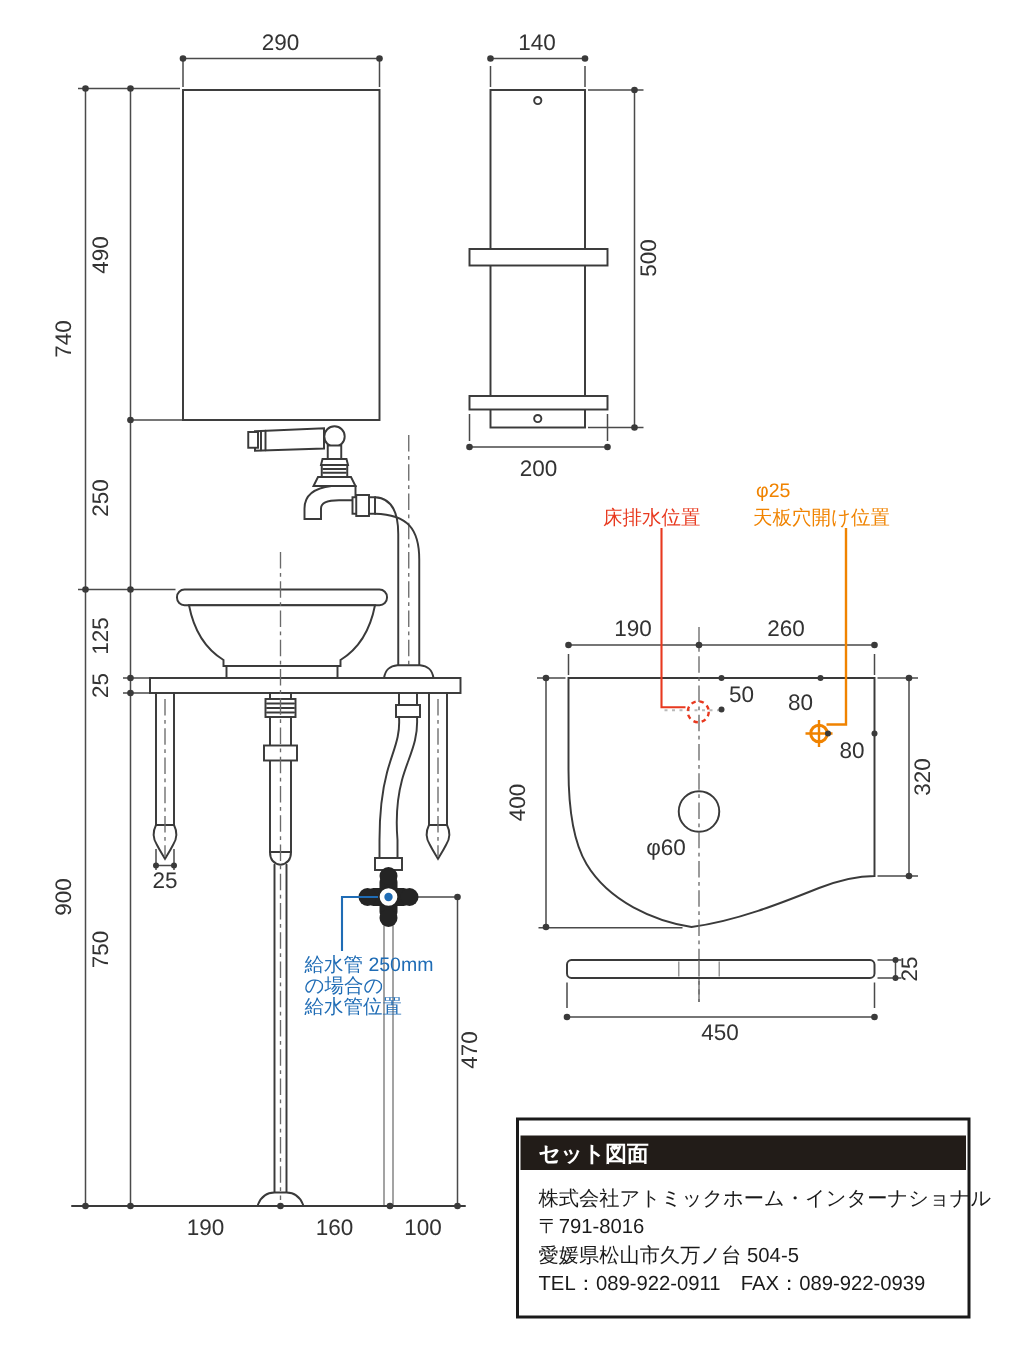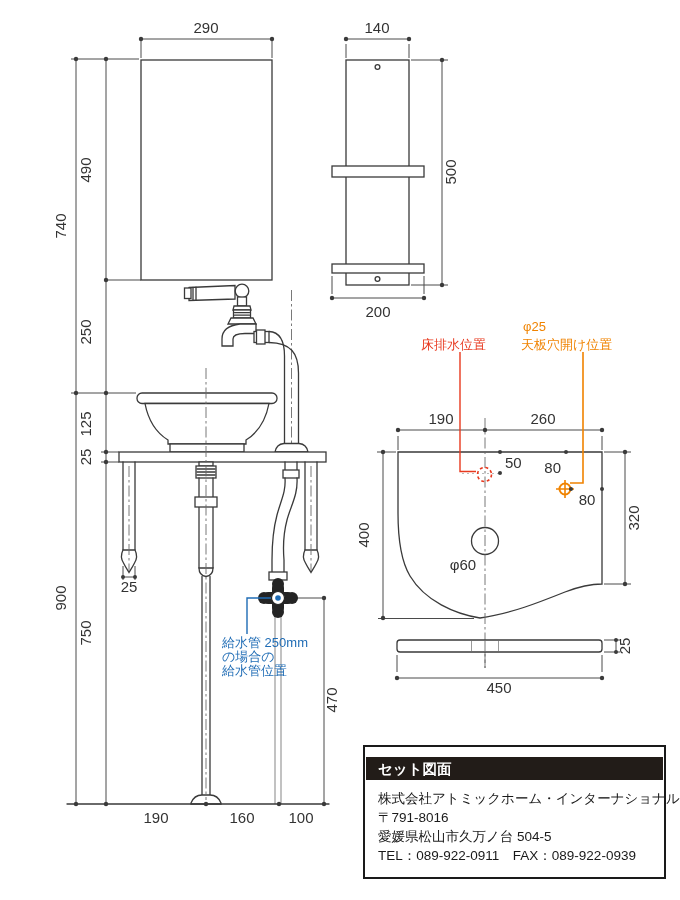--- a/index.html
+++ b/index.html
@@ -1,16 +1,16 @@
 <!DOCTYPE html>
 <html><head>
 <meta charset="utf-8">
 <style>
   html,body{margin:0;padding:0;background:#fff;}
-  #stage{width:648px;height:900px;background:#fff;position:relative;font-family:"Liberation Sans","DejaVu Sans",sans-serif;padding-left:19px;}
+  #stage{width:648px;height:900px;background:#fff;position:relative;font-family:"Liberation Sans","DejaVu Sans",sans-serif;}
   svg{display:block;}
   .ln{stroke:#3a3a3a;stroke-width:1.3;fill:none;stroke-linecap:round;}
   .lnf{stroke:#3a3a3a;stroke-width:1.3;fill:#fff;}
   .drk{fill:#242424;stroke:none;}
   .dim{stroke:#4a4a4a;stroke-width:1;fill:none;}
   .cl{stroke:#6a6a6a;stroke-width:0.9;fill:none;stroke-dasharray:11 3 2.5 3;}
   .hid{stroke:#9a9a9a;stroke-width:1;fill:none;}
   .gray{stroke:#9a9a9a;stroke-width:1.2;fill:none;}
   .dotted{stroke:#b9b9b9;stroke-width:1.2;fill:none;stroke-dasharray:2 3;}
   .dot{fill:#3a3a3a;stroke:none;}

